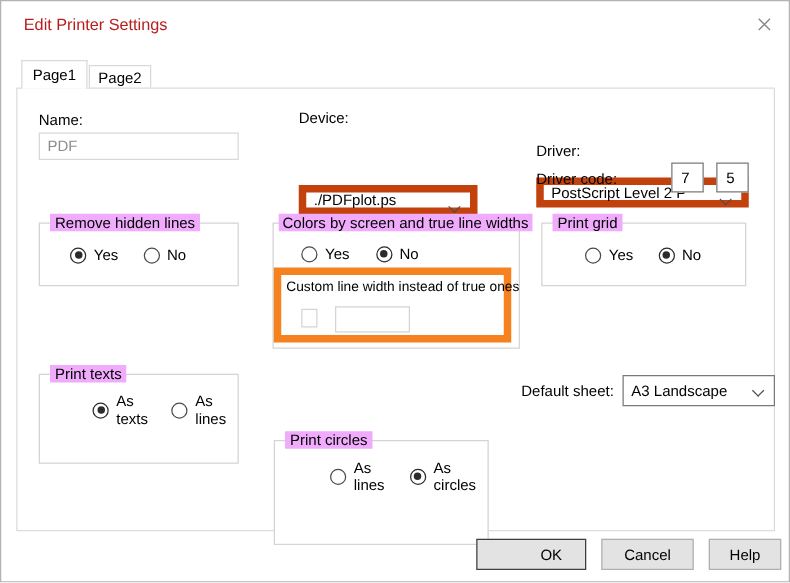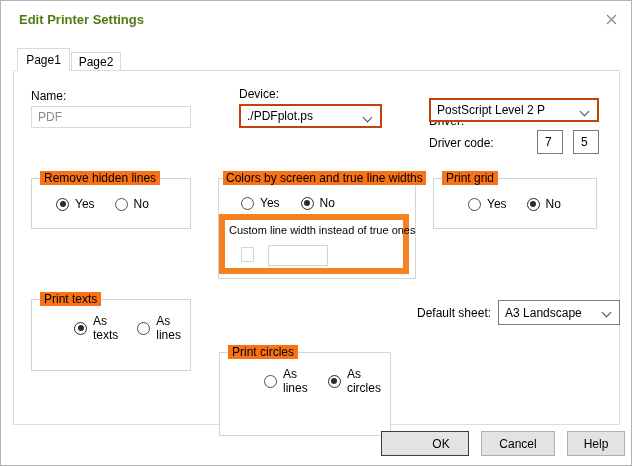--- a/index.html
+++ b/index.html
@@ -7,37 +7,37 @@
   .dialog {
     position: relative;
     width: 632px; height: 466px;
     background: #fff;
     border: 1px solid #b3b3b3;
     font-family: "Liberation Sans", sans-serif;
     font-size: 12px;
     color: #000;
     overflow: hidden;
   }
-  .title { position:absolute; left:18px; top:11px; font-size:13px; color:#4d7c0f; white-space:nowrap;font-weight:bold; }
+  .title { position:absolute; left:18px; top:11px; font-size:13px; color:#b91c1c; white-space:nowrap; }
   .close-btn { position:absolute; left:597px; top:7px; width:26px; height:25px; display:flex; align-items:center; justify-content:center; cursor:default; }
   .tab { position:absolute; background:#fff; border:1px solid #d9d9d9; border-bottom:none; display:flex; align-items:center; justify-content:center; white-space:nowrap; }
   .tab.active { left:16px; top:47px; width:53px; height:23px; z-index:2; }
   .tab.inactive { left:70px; top:51px; width:50px; height:19px; }
   .panel { position:absolute; left:12px; top:69px; width:607px; height:355px; border:1px solid #dcdcdc; background:#fff; }
   .lbl { position:absolute; white-space:nowrap; }
   .input {
     position:absolute; background:#fff; border:1px solid #d9d9d9;
     display:flex; align-items:center; padding-left:6px; white-space:nowrap;
   }
   .input.enabled { border-color:#7a7a7a; }
   .input.gray-text { color:#8c8c8c; }
-  .combo { position:absolute; background:#fff; border:2px solid #c2410c; display:flex; align-items:center; padding-left:6px; padding-right:20px; white-space:nowrap; }
+  .combo { position:absolute; background:#fff; border:6px solid #c2410c; display:flex; align-items:center; padding-left:6px; padding-right:20px; white-space:nowrap;margin-top:44px; }
   .chev { position:absolute; right:9px; top:8px; width:7px; height:7px; border-right:1.4px solid #4d4d4d; border-bottom:1.4px solid #4d4d4d; transform:rotate(45deg); }
   .group { position:absolute; border:1px solid #d4d4d4; background:#fff; }
-  .group-title { position:absolute; top:-8px; left:8px; background:#f97316; padding:0 4px; white-space:nowrap; }
+  .group-title { position:absolute; top:-8px; left:8px; background:#f0abfc; padding:0 4px; white-space:nowrap; }
   .radio-row { position:absolute; display:flex; }
   .radio-col { position:absolute; display:flex; }
   .radio-item { display:flex; align-items:center; gap:6px; cursor:default; }
   .radio { width:13px; height:13px; border:1px solid #4d4d4d; border-radius:50%; background:#fff; position:relative; flex:none; }
   .radio.checked { border-color:#2b2b2b; }
   .radio.checked::after { content:""; position:absolute; left:2.5px; top:2.5px; right:2.5px; bottom:2.5px; background:#2b2b2b; border-radius:50%; }
   .highlight-rect { position:absolute; left:218px; top:213px; width:190px; height:60px; border:6px solid #F5821F; z-index:3; }
   .custom-label { position:absolute; left:228px; top:223px; font-size:11px; white-space:nowrap; z-index:4; }
   .custom-checkbox { position:absolute; left:240px; top:246px; width:13px; height:15px; border:1px solid #d4d4d4; background:#fff; z-index:4; }
   .custom-input { position:absolute; left:267px; top:244px; width:60px; height:21px; border:1px solid #d4d4d4; background:#fff; z-index:4; }

